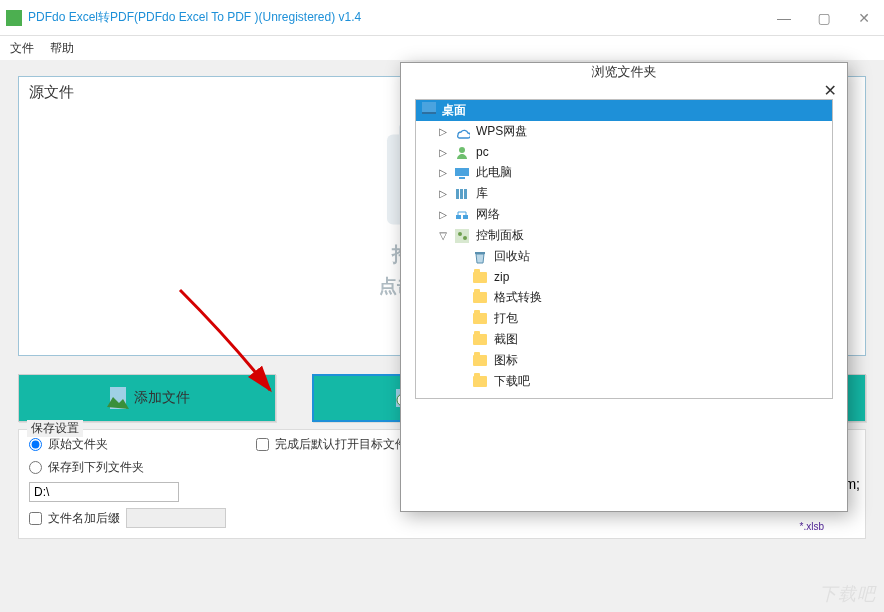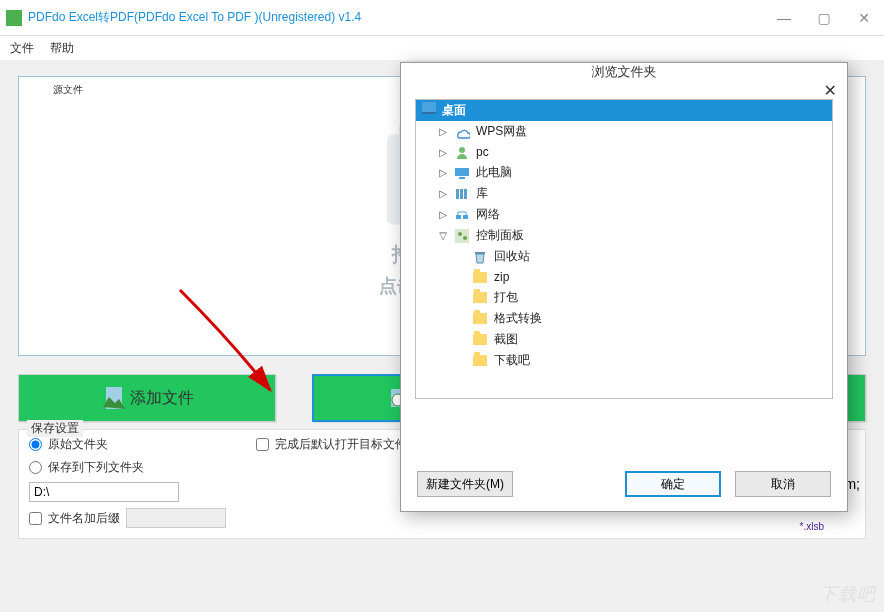--- a/index.html
+++ b/index.html
@@ -9,30 +9,30 @@
 .titlebar .app-icon { width: 16px; height: 16px; background: #4caf50; margin-right: 6px; }
 .titlebar .title { color: #1e90d8; font-size: 12px; flex: 1; }
 .titlebar .win-btn { width: 40px; height: 30px; display: flex; align-items: center; justify-content: center; color: #888; font-size: 14px; }
 
 .menubar { height: 24px; background: #fff; display: flex; align-items: center; padding-left: 10px; gap: 16px; font-size: 12px; color: #333; }
 .menubar span { cursor: default; }
 
 .client { padding: 16px 18px 10px 18px; }
 
 .dropzone { border: 1px solid #9ec4d8; background: #fff; height: 280px; position: relative; display: flex; }
-.dropzone .col { flex: 1; padding: 6px 10px; font-size: 10px; color: #333; margin-left: 24px; }
+.dropzone .col { flex: 1; padding: 6px 10px; font-size: 15px; color: #333; }
 .dropzone .col + .col { border-left: 1px solid #eee; }
 .drop-center { position: absolute; left: 50%; top: 50%; transform: translate(-50%,-50%); text-align: center; color: #aab6bd; }
 .drop-center .folder-graphic { width: 110px; height: 90px; margin: 0 auto 16px; background: #e8eef2; border-radius: 6px; position: relative; }
 .drop-center .folder-graphic::before { content:""; position:absolute; top:-10px; left:12px; width:42px; height:14px; background:#e8eef2; border-radius:3px 3px 0 0; }
 .drop-center .line1 { font-size: 20px; font-weight: 600; color: #b0bcc3; }
 .drop-center .line2 { font-size: 18px; font-weight: 600; color: #b0bcc3; margin-top: 6px; }
 
 .button-row { display: flex; gap: 36px; margin-top: 18px; }
-.big-btn { flex: 1; height: 48px; border: 1px solid #cfcfcf; background: #22c55e; display: flex; align-items: center; justify-content: center; gap: 0; font-size: 16px; color: #333; cursor: pointer; box-shadow: 1px 1px 0 rgba(0,0,0,.08); }
+.big-btn { flex: 1; height: 48px; border: 1px solid #cfcfcf; background: #14b8a6; display: flex; align-items: center; justify-content: center; gap: 0; font-size: 14px; color: #333; cursor: pointer; box-shadow: 1px 1px 0 rgba(0,0,0,.08); }
 .big-btn.highlight { border: 2px solid #1e90d8; }
 .big-btn .ic { width: 30px; height: 30px; display:inline-block; }
 
 .ic-addfile svg, .ic-addfolder svg, .ic-tools svg { display:block; }
 
 .save-section { border: 1px solid #dcdcdc; margin-top: 7px; padding: 6px 10px 10px; position: relative; background: #fff; }
 .save-section .legend { position: absolute; top: -10px; left: 8px; background: #f0f0f0; padding: 0 4px; font-size: 12px; color: #333; }
 .save-grid { display: flex; gap: 30px; }
 .save-col { display: flex; flex-direction: column; gap: 6px; font-size: 12px; color: #333; }
 .radio-row, .check-row { display: flex; align-items: center; gap: 6px; }
@@ -261,47 +261,48 @@
             <span class="tico">
               <span class="folder-ico"></span>
             </span>
             <span>zip</span>
           </div>
           <div class="tree-item l2">
             <span class="twisty"></span>
             <span class="tico">
               <span class="folder-ico"></span>
             </span>
+            <span>格式转换</span>
+          </div>
+          <div class="tree-item l2">
+            <span class="twisty"></span>
+            <span class="tico">
+              <span class="folder-ico"></span>
+            </span>
             <span>打包</span>
           </div>
           <div class="tree-item l2">
             <span class="twisty"></span>
             <span class="tico">
               <span class="folder-ico"></span>
             </span>
-            <span>格式转换</span>
-          </div>
-          <div class="tree-item l2">
-            <span class="twisty"></span>
-            <span class="tico">
-              <span class="folder-ico"></span>
-            </span>
             <span>截图</span>
           </div>
           <div class="tree-item l2">
             <span class="twisty"></span>
             <span class="tico">
               <span class="folder-ico"></span>
             </span>
+            <span>图标</span>
+          </div>
+          <div class="tree-item l2">
+            <span class="twisty"></span>
+            <span class="tico">
+              <span class="folder-ico"></span>
+            </span>
             <span>下载吧</span>
           </div>
         </div>
     </div>
   </div>
-  <div class="dialog-buttons">
-    <button class="dlg-btn">新建文件夹(M)</button>
-    <div style="flex:1"></div>
-    <button class="dlg-btn primary">确定</button>
-    <button class="dlg-btn">取消</button>
-  </div>
 </div>
 
 <div class="watermark">下载吧</div>
 
 </body></html>

